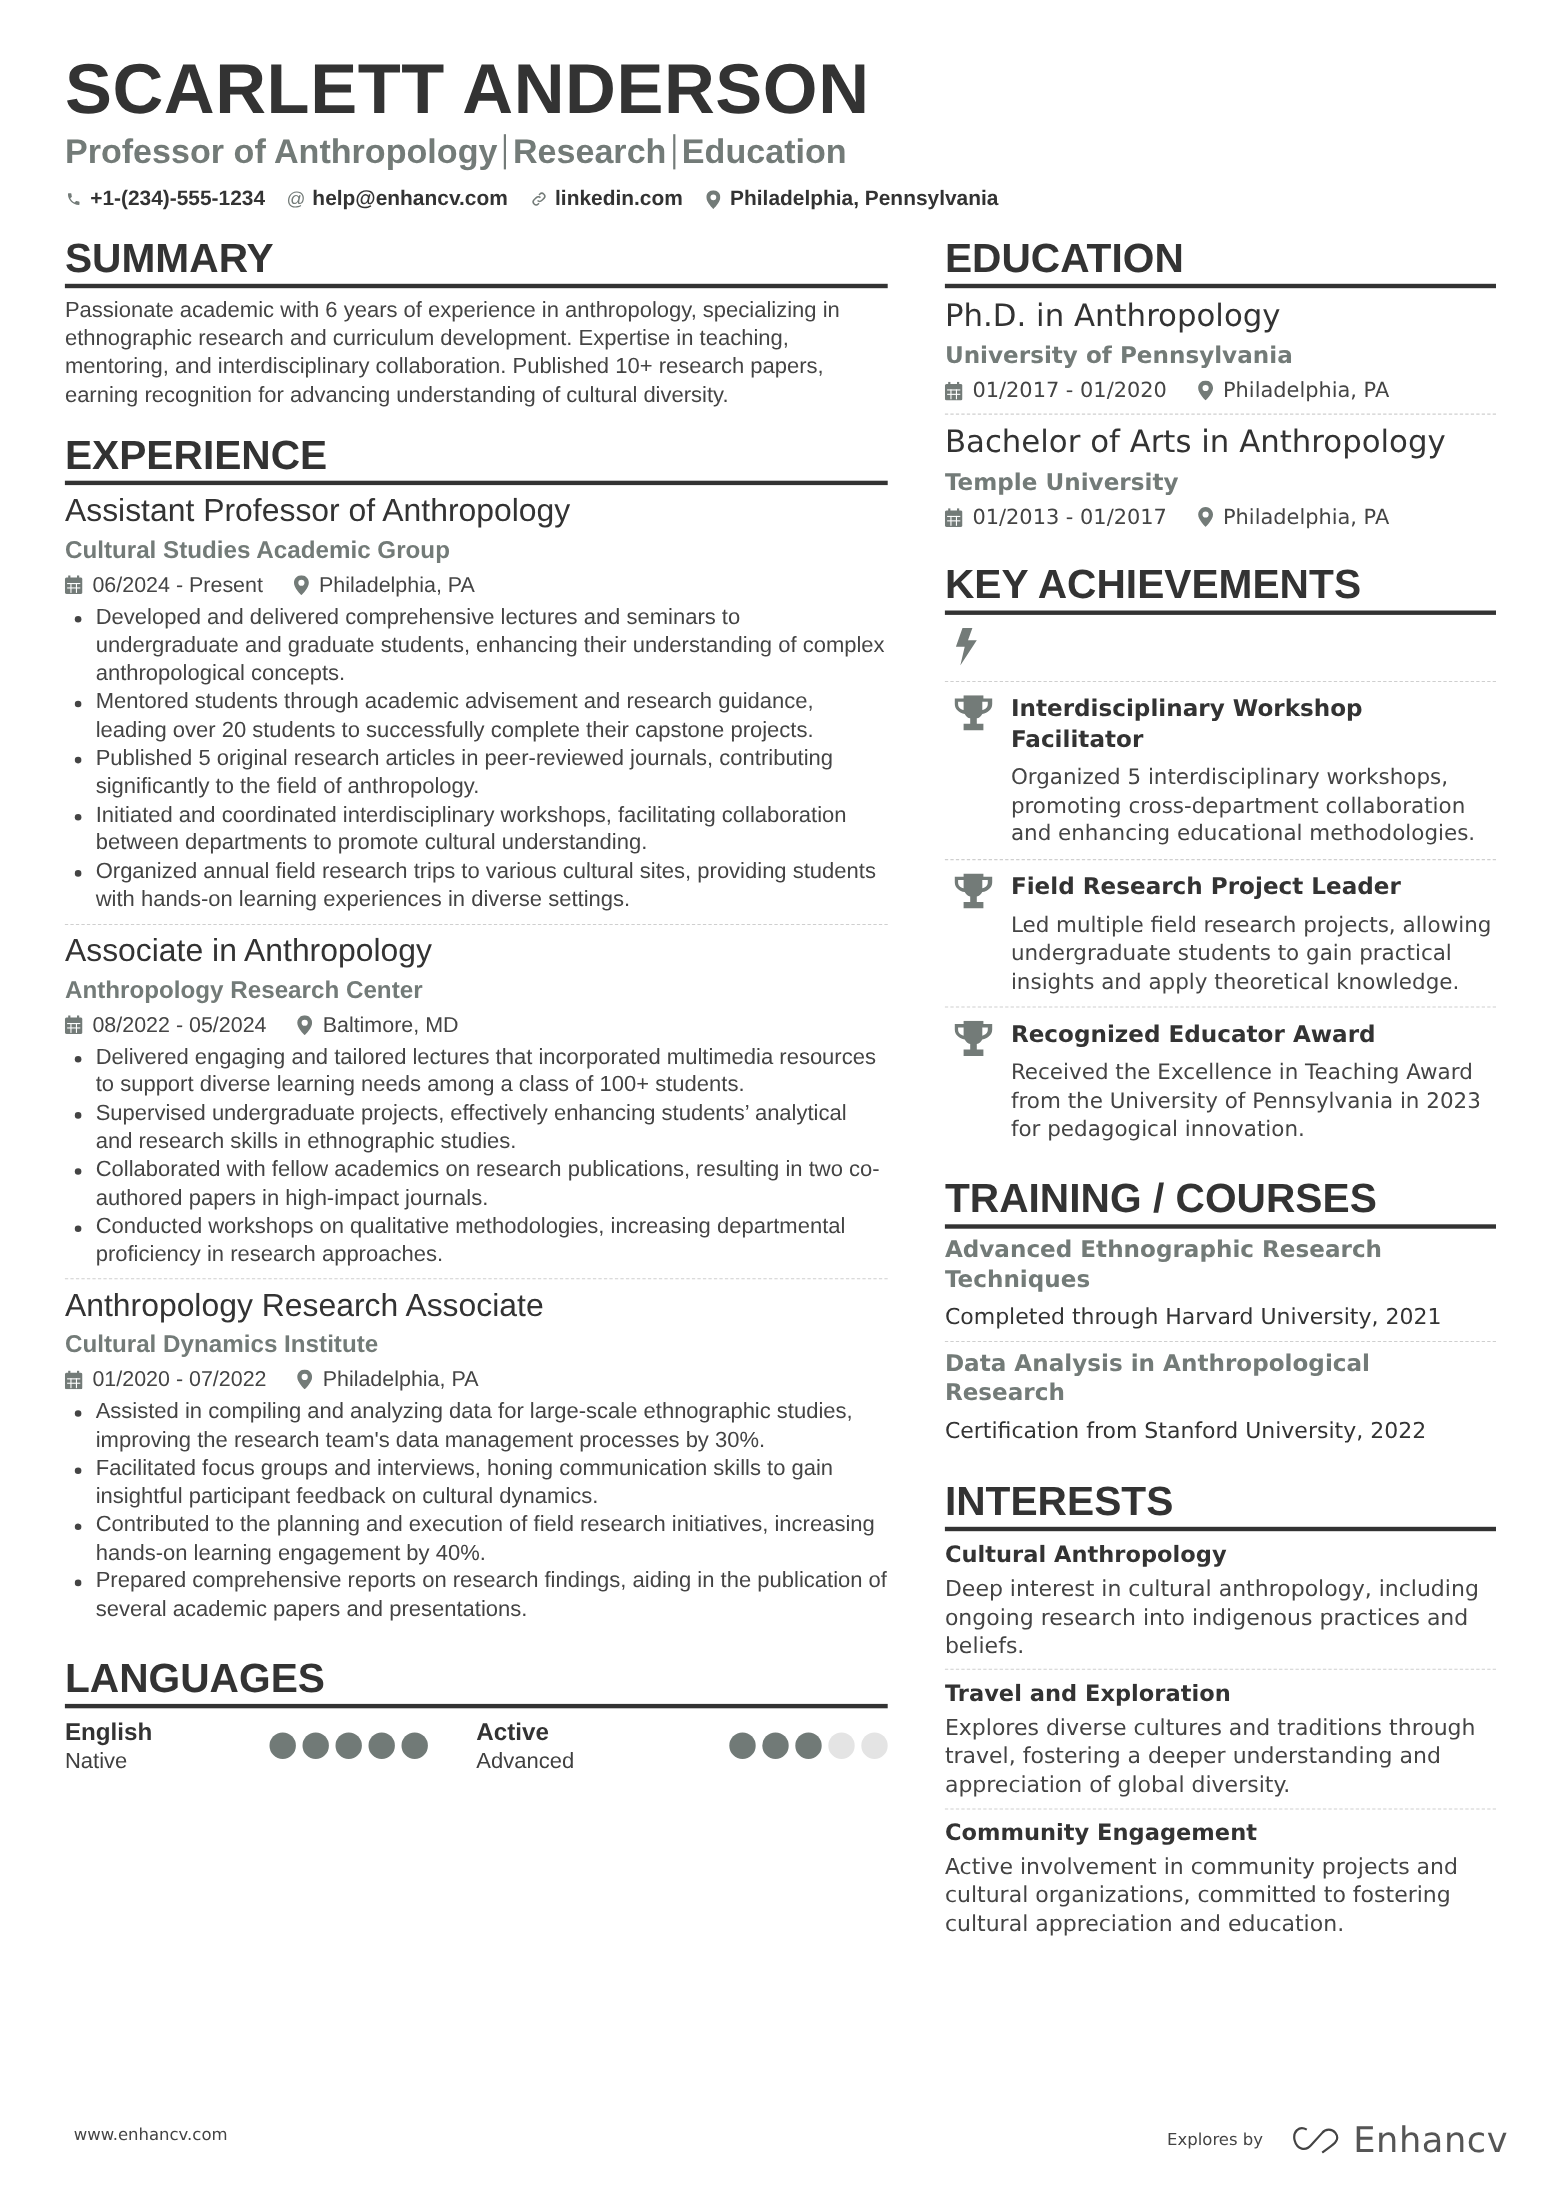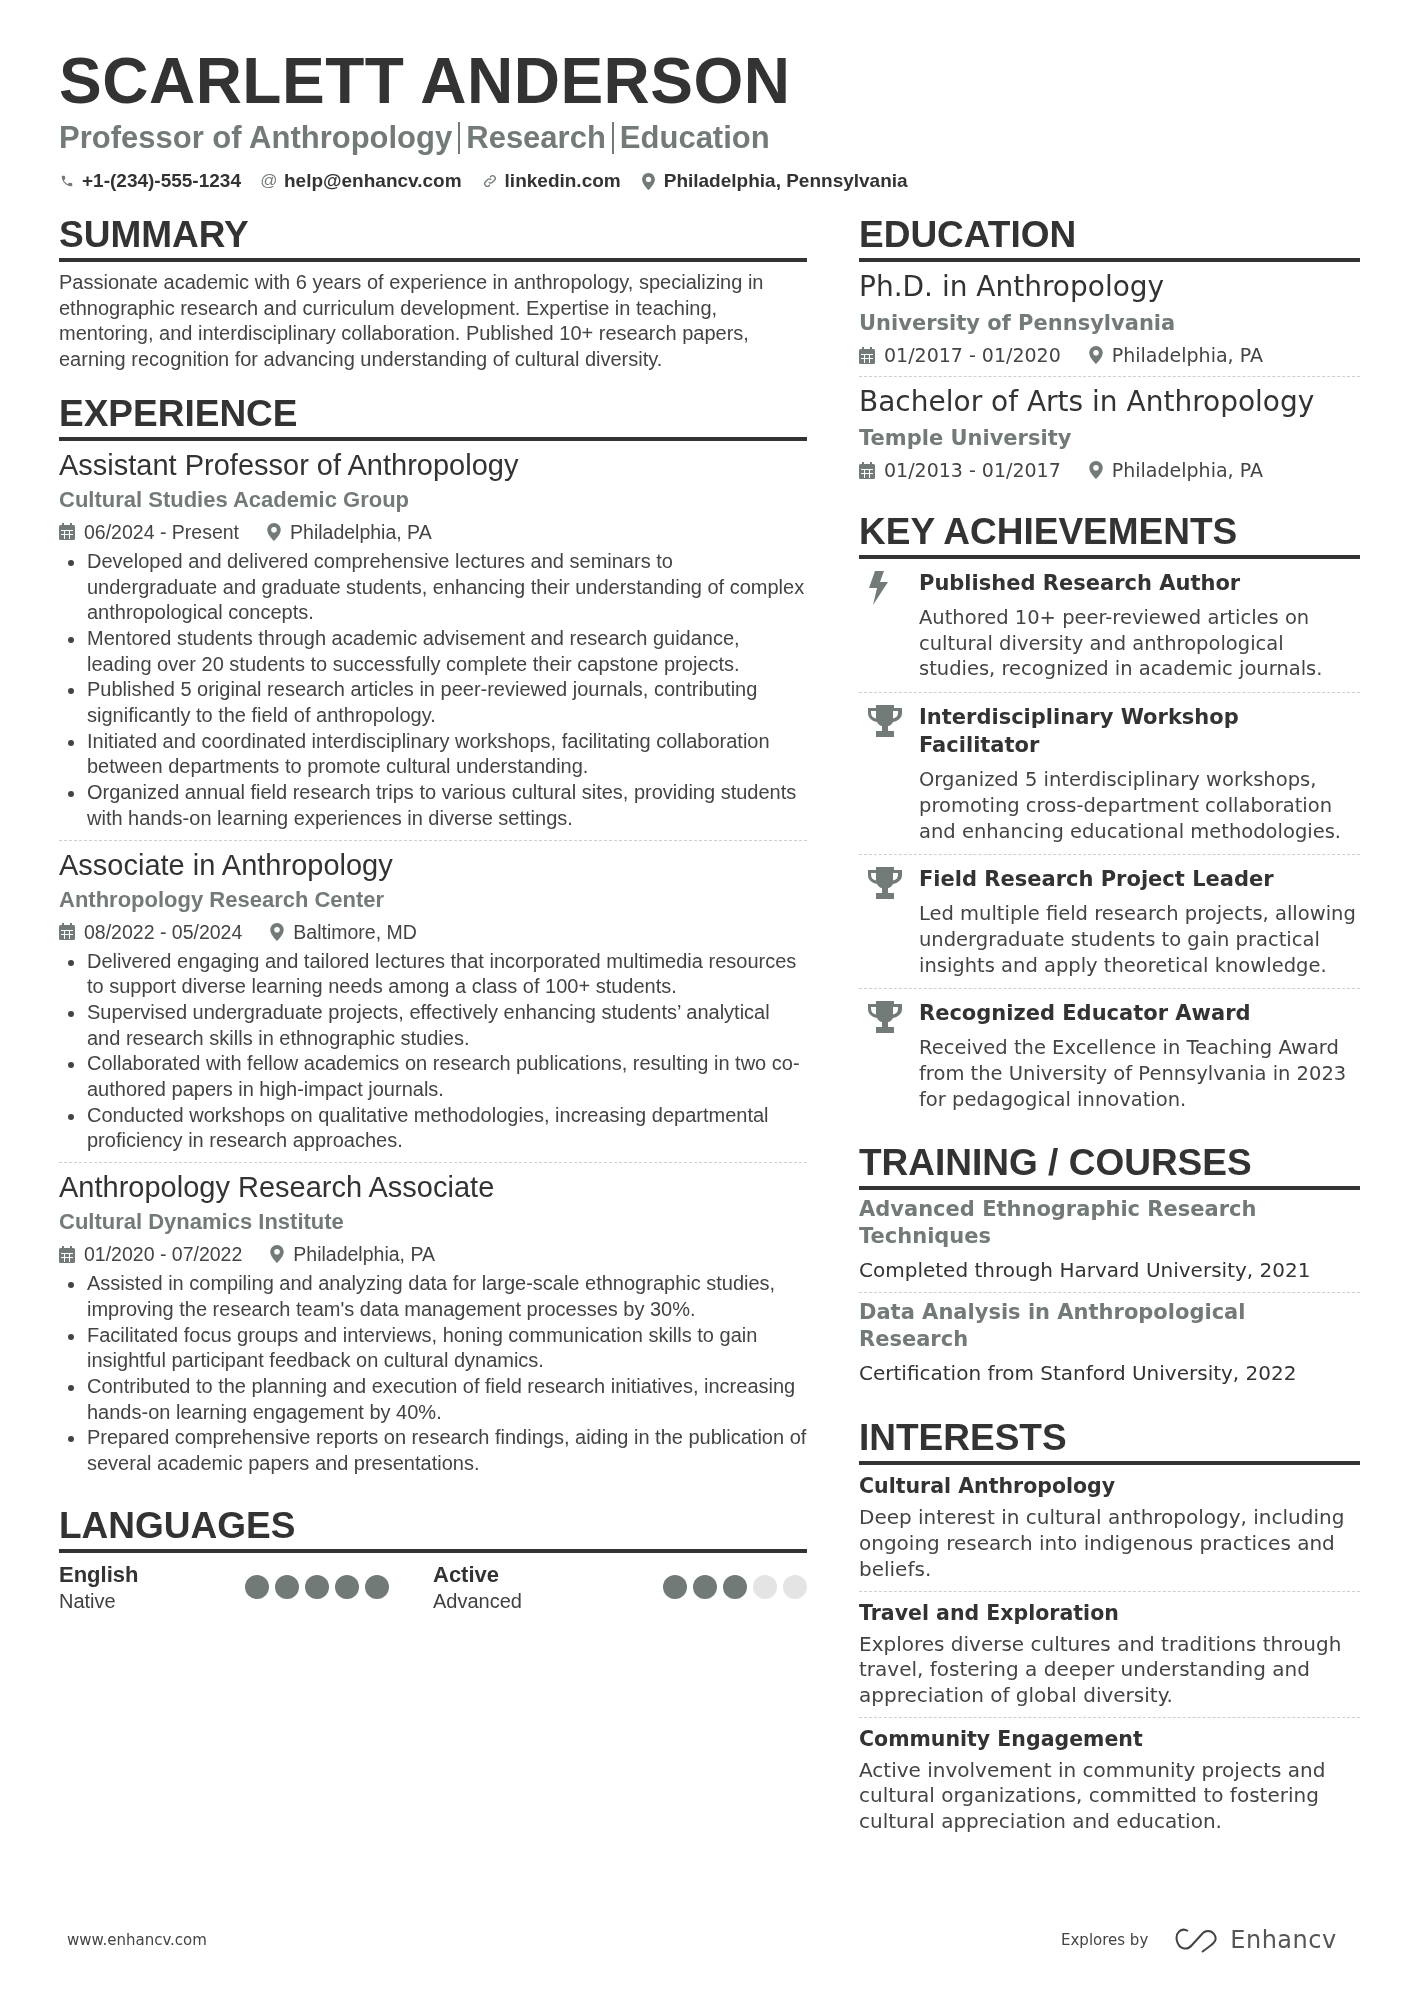--- a/index.html
+++ b/index.html
@@ -65,21 +65,21 @@
   .interest { padding: 8px 0 8px 0; border-bottom: 1px dashed #cfcfcf; }
   .interest:last-child { border-bottom: none; }
   .interest-title { font-family: "DejaVu Sans", sans-serif; font-weight: 700; font-size: 20.5px; line-height: 26px; color: #333; }
   .interest-desc { font-family: "DejaVu Sans", sans-serif; font-size: 20px; line-height: 25.7px; color: #444; margin-top: 6px; }
 
   .footer-left { position: absolute; left: 67px; top: 1931px; font-family: "DejaVu Sans", sans-serif; font-size: 15px; color: #444; }
   .footer-right { position: absolute; left: 1061px; top: 1926px; display: flex; align-items: center; font-family: "DejaVu Sans", sans-serif; color: #444; }
   .powered { font-size: 15px; margin-right: 26px; }
   .logo { display: flex; align-items: center; }
   .logo svg { stroke: #444; fill: none; margin-right: 10px; }
-  .brand { font-size: 24px; color: #555; letter-spacing: 0.5px; }
+  .brand { font-size: 32px; color: #555; letter-spacing: 0.5px; }
 </style>
 </head>
 <body>
 
 <div class="header">
   <div class="name">SCARLETT ANDERSON</div>
   <div class="subtitle">
     <span>Professor of Anthropology</span><span class="sep"></span><span>Research</span><span class="sep"></span><span>Education</span>
   </div>
   <div class="contacts">
@@ -307,24 +307,20 @@
     </div>
   </div>
 
   <div class="sec" style="margin-top:18px;">
     <div class="sec-title">KEY ACHIEVEMENTS</div>
     <div class="ach">
       <div class="ach-icon">
         <svg width="22" height="34" viewBox="0 0 22 34">
             <path d="M8 0h9l-4 11h8L6 34l4-17H2z"></path>
           </svg>
-      </div>
-      <div>
-        <div class="ach-title">Published Research Author</div>
-        <div class="ach-desc">Authored 10+ peer-reviewed articles on cultural diversity and anthropological studies, recognized in academic journals.</div>
       </div>
     </div>
     <div class="ach">
       <div class="ach-icon">
         <svg width="36" height="32" viewBox="0 0 36 32">
             <path d="M9 0h18v3h8v5c0 5-4 8-9 9-1 2-3 4-5 4v5h6v6H9v-6h6v-5c-2 0-4-2-5-4-5-1-9-4-9-9V3h8zM4 6v2c0 3 2 5 5 5.5V6zm27 0h-5v7.5c3-.5 5-2.5 5-5.5z"></path>
           </svg>
       </div>
       <div>
         <div class="ach-title">Interdisciplinary Workshop Facilitator</div>

